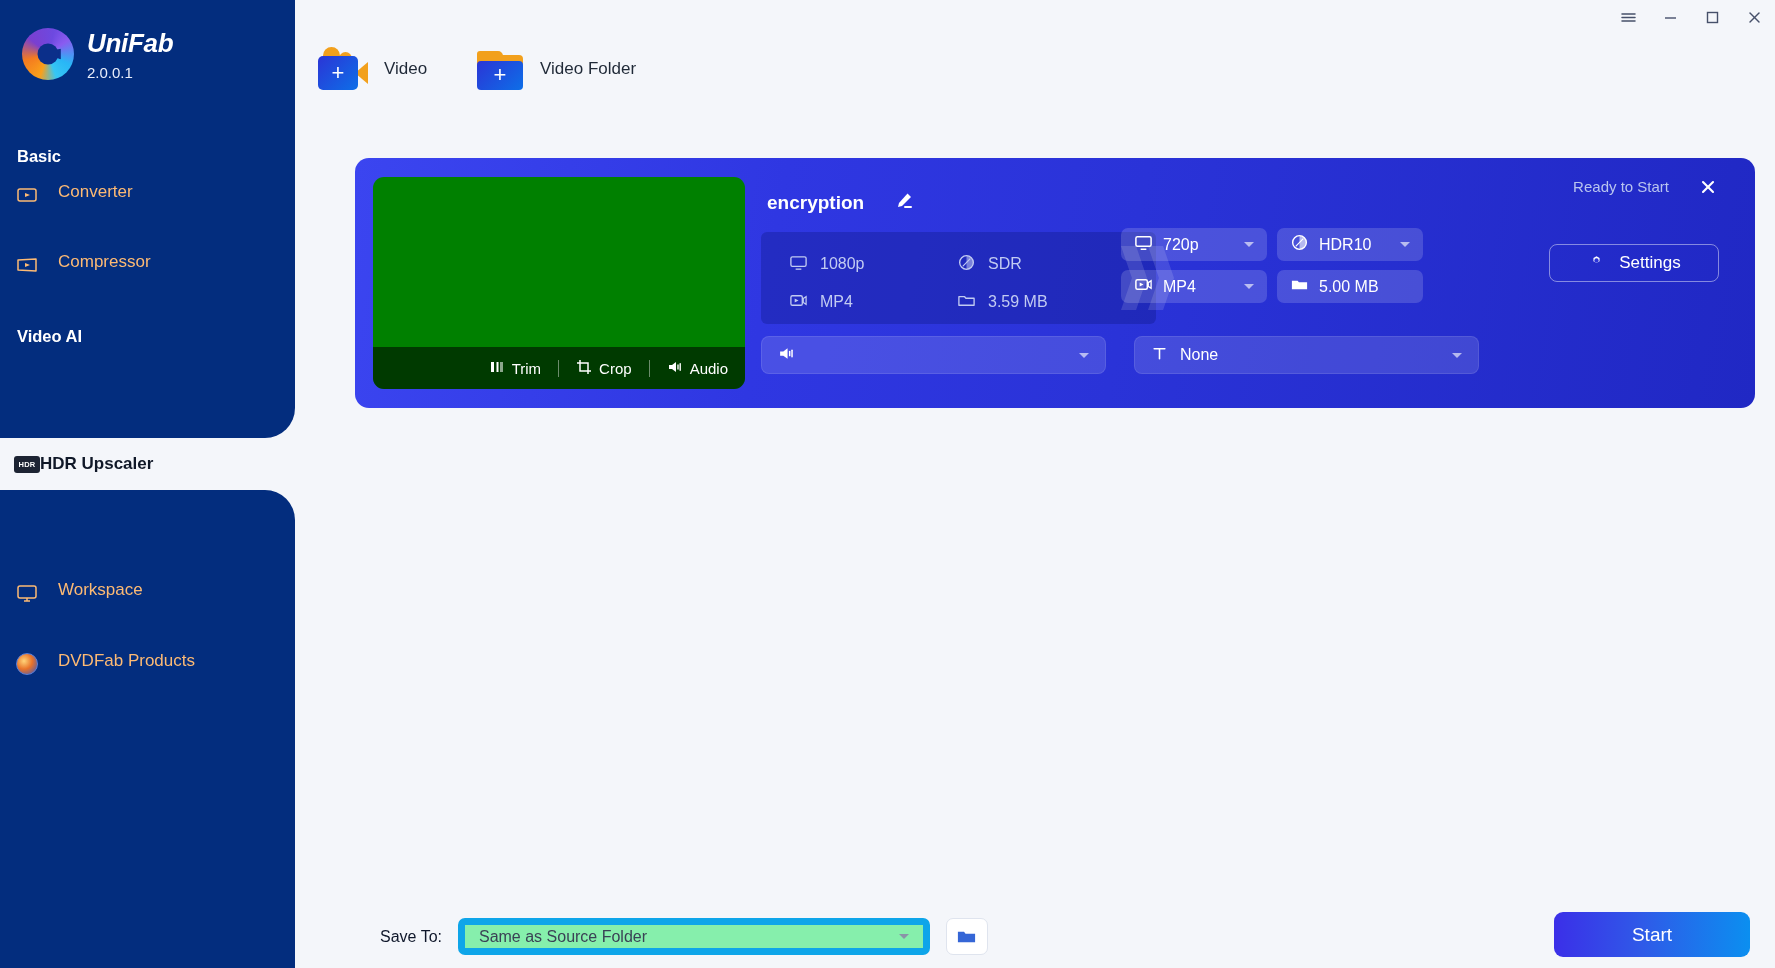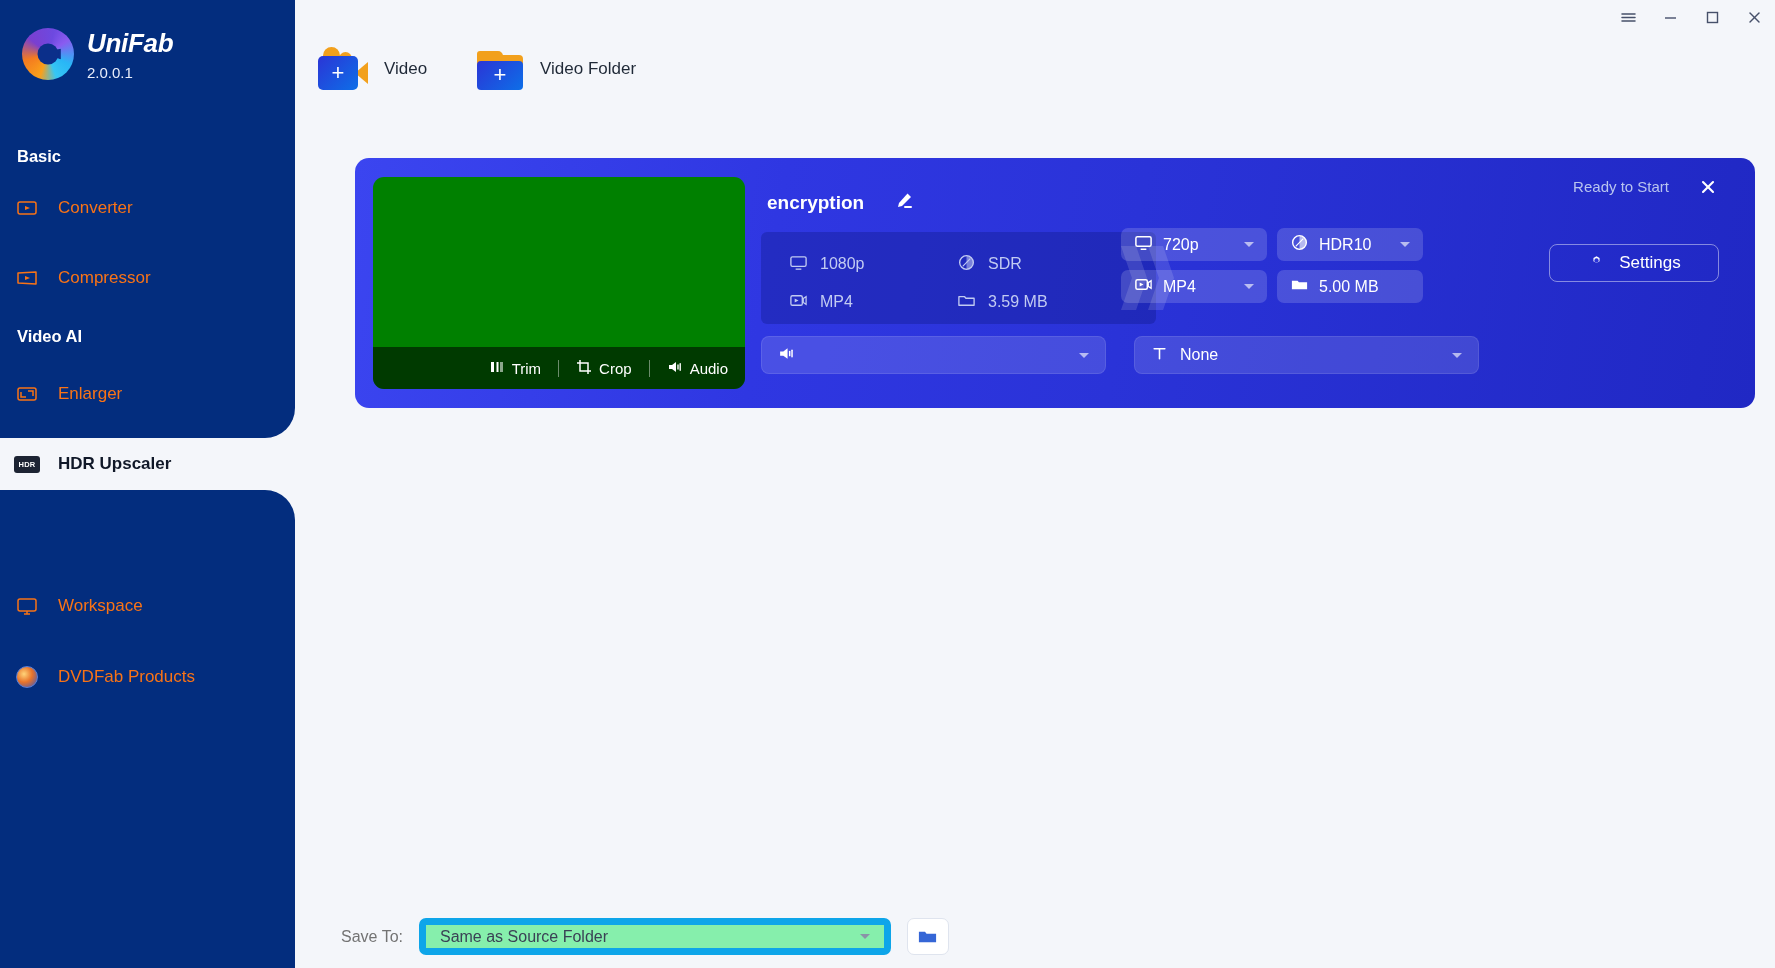--- a/index.html
+++ b/index.html
@@ -56,37 +56,37 @@
   .version { font-size:15px; color:#e9eefb; margin-top:9px; line-height:1; }
 
   .nav-head {
     position:absolute; left:17px; font-size:16.5px; font-weight:bold; color:#ffffff;
   }
   .nav-head.basic { top:147px; }
   .nav-head.videoai { top:327px; }
 
   .nav-item {
     position:absolute; left:0; width:295px; height:52px;
-    display:flex; align-items:center; padding-left:14px; gap:18px;
-    color:#f97316; font-size:17px;
+    display:flex; padding-left:14px; gap:18px;
+    color:#fdba74; font-size:17px;
   }
   .nav-item .ico { width:26px; height:26px; display:flex; align-items:center; justify-content:center; flex:0 0 26px; }
   .nav-item .ico svg { display:block; }
 
   .nav-converter  { top:182px; }
   .nav-compressor { top:252px; }
   .nav-enlarger   { top:368px; }
   .nav-workspace  { top:580px; }
   .nav-dvdfab     { top:651px; }
 
   
   .nav-active {
     position:absolute; left:0; top:438px; width:295px; height:52px;
     background:#f4f6fa; color:#101828; font-weight:bold; font-size:17px;
-    display:flex; align-items:center; padding-left:14px; gap:18px; z-index:3;
+    display:flex; align-items:center; padding-left:14px; gap:0; z-index:3;
   }
   .concave {
     position:absolute; left:0; width:295px; height:30px; background:#f4f6fa; z-index:2;
   }
   .concave.top { top:408px; }
   .concave.bot { top:490px; }
   .concave::after {
     content:""; position:absolute; left:0; width:295px; height:30px; background:#032d7e;
   }
   .concave.top::after { top:0; border-bottom-right-radius:30px; }
@@ -217,21 +217,21 @@
 
   .settings-btn {
     position:absolute; right:36px; top:86px; width:170px; height:38px;
     border:1px solid rgba(255,255,255,0.45); border-radius:8px;
     display:flex; align-items:center; justify-content:center; gap:13px;
     color:#ffffff; font-size:17px;
   }
 
   
   .saveto-row { position:absolute; left:341px; top:918px; display:flex; align-items:center; gap:16px; }
-  .saveto-label { font-size:16px; color:#737373; }
+  .saveto-label { font-size:16px; color:#0f172a;margin-left:39px; }
   .saveto-select {
     width:472px; height:37px; background:#86efac; border:7px solid #0ea5e9; border-radius:7px;
     display:flex; align-items:center; padding:0 14px; font-size:16px; color:#3a4255;
   }
   .saveto-select .spacer { flex:1; }
   .caret-dark { width:0;height:0;border-left:5px solid transparent;border-right:5px solid transparent;border-top:5px solid #8a93a8; }
   .folder-btn {
     width:42px; height:37px; background:#ffffff; border:1px solid #dfe4ee; border-radius:7px;
     display:flex; align-items:center; justify-content:center; color:#3566d6;
   }
@@ -303,30 +303,20 @@
         <svg width="24" height="24" viewBox="0 0 24 24">
               <path d="M3 7 L21 6 L21 18 L3 17 Z" fill="none" stroke="currentColor" stroke-width="1.5" stroke-linejoin="round"></path>
               <polygon points="10,10 15,12 10,14" fill="currentColor"></polygon>
             </svg>
       </span>
       <span>Compressor</span>
     </div>
 
     <div class="nav-head videoai">Video AI</div>
 
-    <div class="nav-item nav-enlarger">
-      <span class="ico">
-        <svg width="24" height="24" viewBox="0 0 24 24">
-              <rect x="3" y="6" width="18" height="12" rx="2" fill="none" stroke="currentColor" stroke-width="1.5"></rect>
-              <path d="M13 9 L18 9 L18 14" fill="none" stroke="currentColor" stroke-width="1.5"></path>
-              <path d="M11 15 L6 15 L6 10" fill="none" stroke="currentColor" stroke-width="1.5"></path>
-            </svg>
-      </span>
-      <span>Enlarger</span>
-    </div>
 
     <div class="concave top"></div>
     <div class="nav-active">
       <span class="ico">
         <span class="hdr-badge">HDR</span>
       </span>
       <span>HDR Upscaler</span>
     </div>
     <div class="concave bot"></div>
 
@@ -579,14 +569,17 @@
       <span class="spacer"></span>
       <span class="caret-dark"></span>
     </span>
     <span class="folder-btn">
       <svg width="21" height="21" viewBox="0 0 22 22">
           <path d="M2 6 L8.4 6 L10 8 L20 8 L20 17 L2 17 Z" fill="#3566d6"></path>
         </svg>
     </span>
   </div>
 
+  <div class="start-btn">
+    <span>Start</span>
+  </div>
 
 </div>
 
 </body></html>

